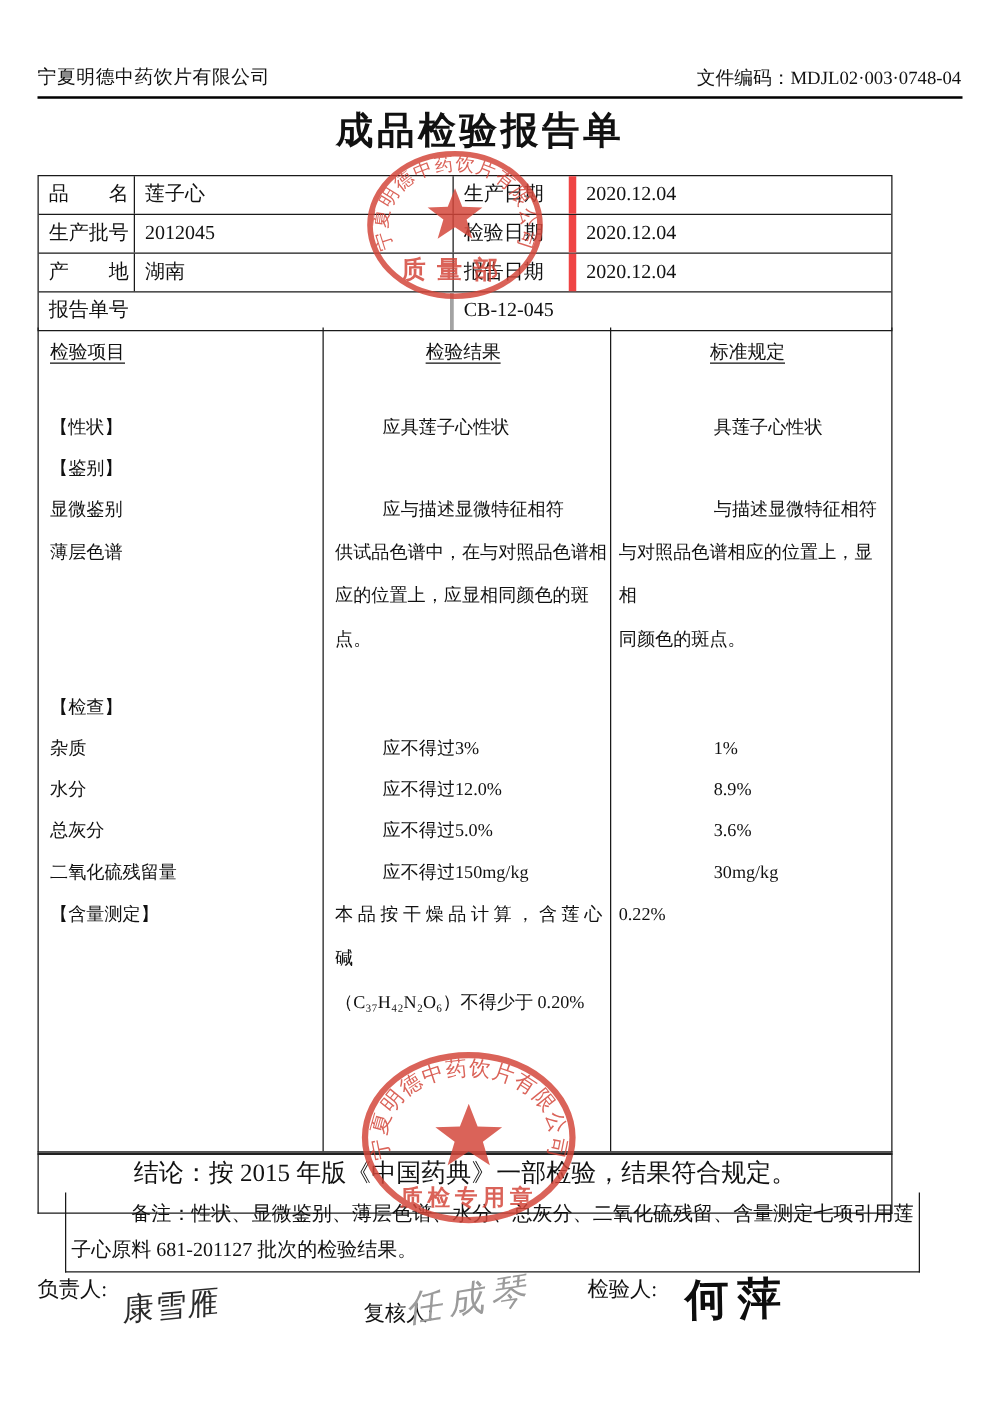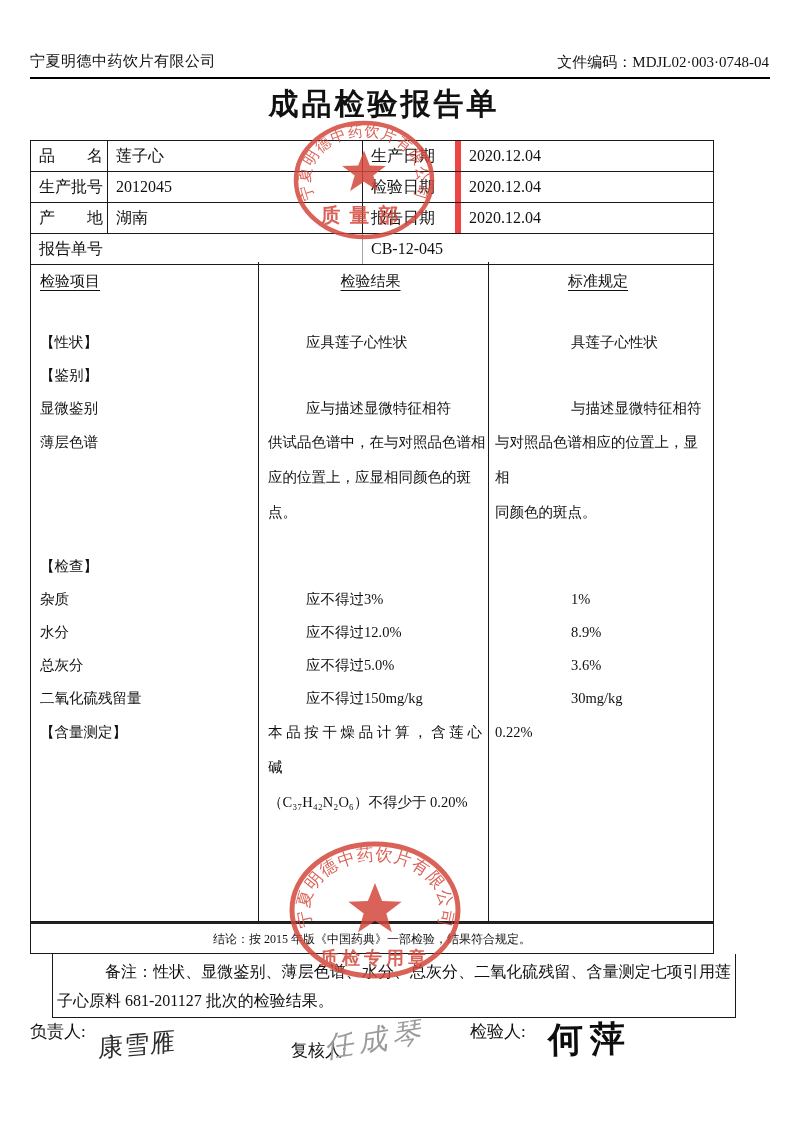--- a/index.html
+++ b/index.html
@@ -17,21 +17,21 @@
 
   
   .info-table{left:30px;top:140px;width:684px;border:1px solid #1a1a1a;box-sizing:border-box;}
   .irow{display:flex;height:30px;line-height:30px;border-top:1px solid #1a1a1a;font-size:16px;}
   .irow:first-child{border-top:none;}
   .icell{box-sizing:border-box;padding-left:8px;overflow:hidden;white-space:nowrap;}
   .i-l1{width:77px;border-right:1px solid #1a1a1a;}
   .i-v1{width:255px;border-right:1px solid #1a1a1a;}
   .i-l2{width:98px;border-right:6px solid #ef4444;}
   .i-v2{flex:1;}
-  .i-rl{width:332px;border-right:1px solid #a3a3a3;}
+  .i-rl{width:332px;border-right:3px solid #a3a3a3;}
   .i-rv{flex:1;}
 
   
   .main-table{left:30px;top:262px;width:684px;height:660px;border:1px solid #1a1a1a;
               border-top:none;box-sizing:border-box;font-size:14.5px;}
   .vline{position:absolute;top:0;bottom:0;width:1px;background:#1a1a1a;}
   .vl-1{left:227px;} .vl-2{left:457px;}
   .mt-header{display:flex;height:38px;align-items:center;font-size:15px;justify-content:flex-end;}
   .mh-c{box-sizing:border-box;}
   .mh-1{width:227px;padding-left:9px;}
@@ -42,23 +42,23 @@
   .tc{box-sizing:border-box;}
   .c1{width:227px;padding-left:9px;}
   .c2{width:230px;padding-left:10px;padding-right:2px;}
   .c3{flex:1;padding-left:7px;padding-right:2px;}
   .r-line{height:33px;line-height:33px;gap:38px;}
   .r-multi{line-height:35px;}
   .r-multi .tc{white-space:pre-line;}
   .sp-top{height:26px;} .sp-mid{height:20px;}
 
   
-  .concl-row{left:30px;top:922px;width:684px;height:32px;box-sizing:border-box;
+  .concl-row{left:30px;top:922px;width:684px;height:49px;box-sizing:border-box;
              border:1px solid #1a1a1a;border-top:2px solid #222;
-             text-align:center;line-height:30px;font-size:12px;}
+             text-align:center;line-height:30px;font-size:20px;}
   .remark-row{left:30px;top:954px;width:684px;height:64px;box-sizing:border-box;
               border:1px solid #1a1a1a;border-top:none;padding:3px 4px 0 4px;
               font-size:16px;line-height:29px;text-indent:48px;text-align:justify;margin-left:22px;}
 
   
   .sig-label{top:1020px;font-size:17px;}
   .sig-l1{left:30px;} .sig-l2{left:291px;margin-top:19px;} .sig-l3{left:470px;}
   .sig-name{font-family:"Liberation Serif","DejaVu Serif",serif;}
   .sig-1{left:98px;top:1028px;font-size:25px;color:#2b2b2b;letter-spacing:1px;
          transform:rotate(-5deg) skewX(-6deg);}

